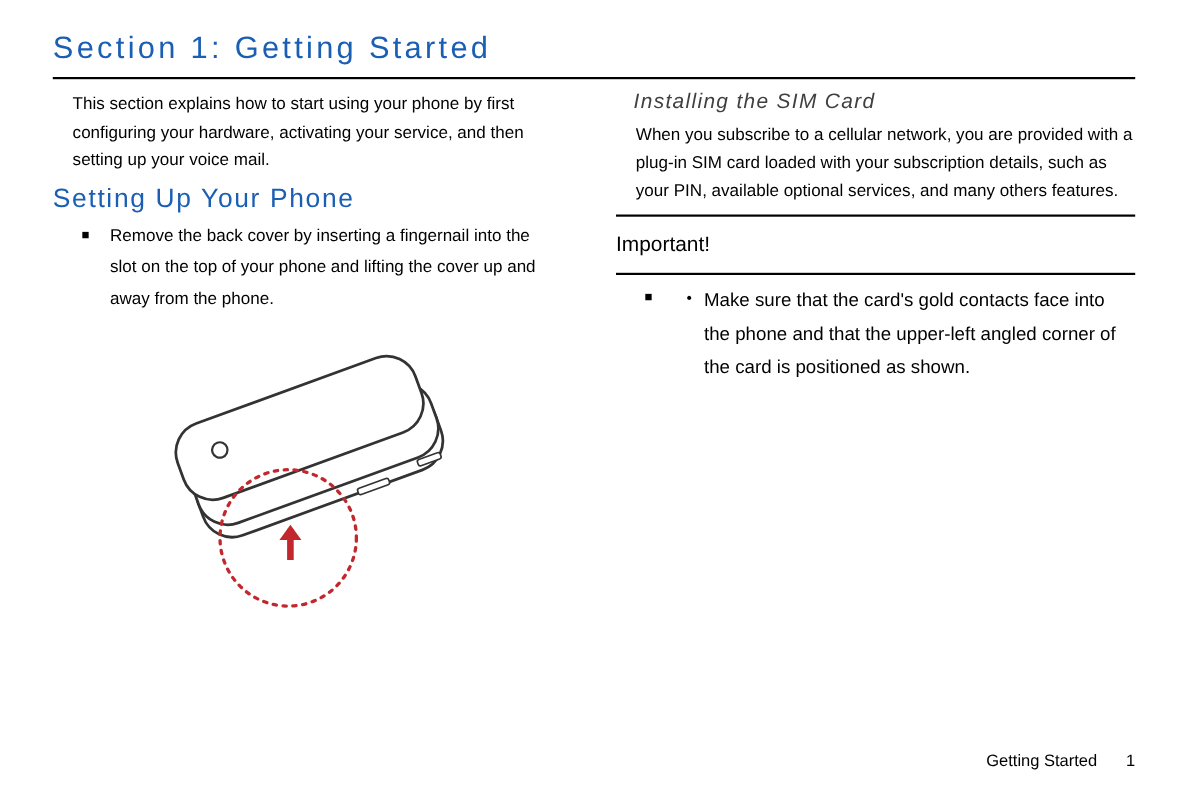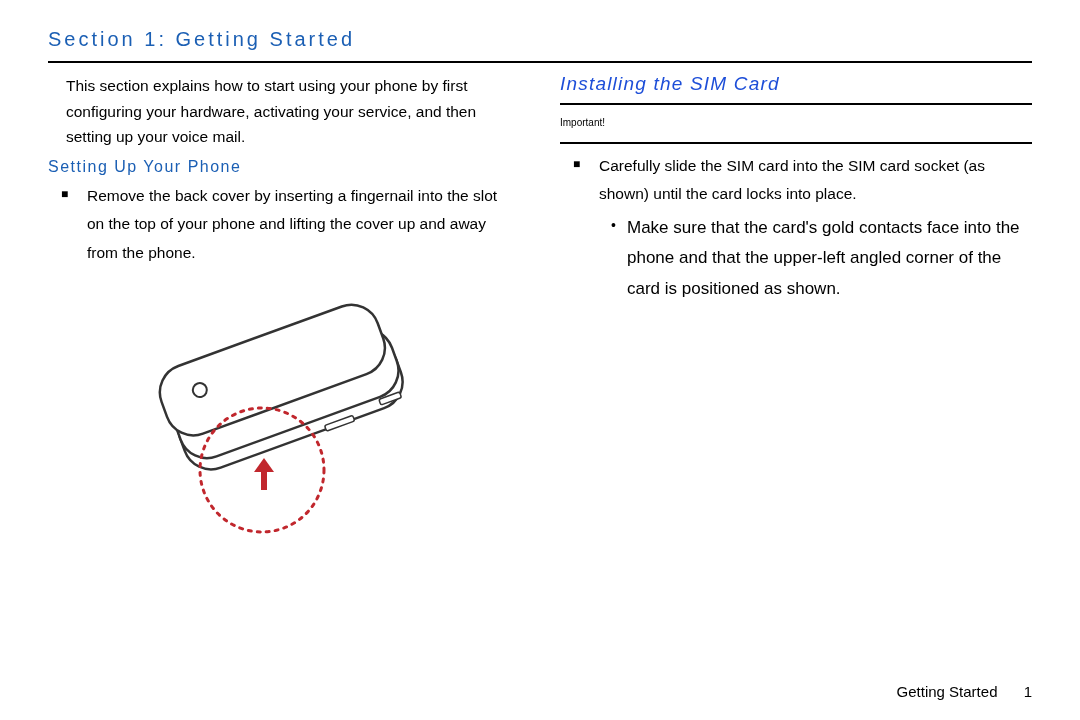--- a/index.html
+++ b/index.html
@@ -4,21 +4,21 @@
 <style>
   * { box-sizing: border-box; margin: 0; padding: 0; }
   html, body { width: 1080px; height: 720px; background: #fff; font-family: Arial, Helvetica, sans-serif; color: #000; }
   .page {
     position: relative;
     width: 1080px;
     height: 720px;
     padding: 28px 48px 28px 48px;
   }
   .page-title {
-    font-size: 20px;
+    font-size: 28px;
     font-weight: 400;
     color: #1b5fb4;
     letter-spacing: 3px;
     padding-bottom: 6px;
   }
   .rule-heavy {
     border: none;
     border-top: 2px solid #000;
     margin: 4px 0 10px 0;
   }
@@ -35,45 +35,45 @@
   .col {
     flex: 1 1 0;
     min-width: 0;
   }
   .body-text {
     font-size: 15.5px;
     line-height: 1.65;
   }
   .intro { margin-bottom: 8px; }
   .h2 {
-    font-size: 16px;
+    font-size: 24px;
     color: #1b5fb4;
     letter-spacing: 1.5px;
     font-weight: 400;
     margin: 6px 0 4px 0;
   }
   .h3 {
     font-size: 19px;
-    color: #1d4ed8;
+    color: #404040;
     letter-spacing: 1.2px;
     font-style: italic;
     font-weight: 400;
-    margin: 0 0 6px 0;
+    margin: 0 0 6px 16px;
   }
   .para { margin: 2px 0 6px 0; }
   .indent {
     padding-left: 18px;
   }
   ul.square {
     list-style: none;
     padding-left: 36px;
   }
   ul.square > li {
     position: relative;
-    margin: 6px 3px;
+    margin: 6px 16px;
     line-height: 1.85;
   }
   ul.square > li::before {
     content: "■";
     position: absolute;
     left: -26px;
     top: 1px;
     font-size: 12px;
   }
   ul.dot {
@@ -89,21 +89,21 @@
   ul.dot > li::before {
     content: "•";
     position: absolute;
     left: -16px;
     top: 0;
     font-size: 14px;
   }
   .important-block {
     display: flex;
     gap: 6px;
-    font-size: 10px;
+    font-size: 19px;
     line-height: 1.65;
     padding: 2px 0;
   }
   .important-label { white-space: nowrap; }
   .important-body { flex: 1; }
   .figure {
     width: 100%;
     display: flex;
     justify-content: center;
     margin-top: 14px;
@@ -157,32 +157,32 @@
             <path d="M150 208 L150 180" stroke="#c1272d" stroke-width="6" fill="none"></path>
             <path d="M140 190 L150 176 L160 190 Z" fill="#c1272d"></path>
           </g>
         </svg>
       </div>
     </div>
 
     <div class="col">
       <h3 class="h3">Installing the SIM Card</h3>
 
+      <p class="body-text para indent">When you subscribe to a cellular network, you are provided with a plug-in SIM card loaded with your subscription details, such as your PIN, available optional services, and many others features.</p>
 
       <hr class="rule-heavy-short">
 
       <div class="important-block">
         <div class="important-label">Important!</div>
       </div>
 
       <hr class="rule-heavy-short">
 
       <ul class="square body-text">
         <li>
-          <span>Carefully slide the SIM card into the SIM card socket (as shown) until the card locks into place.</span>
           <ul class="dot">
             <li>Make sure that the card's gold contacts face into the phone and that the upper-left angled corner of the card is positioned as shown.</li>
           </ul>
         </li>
       </ul>
     </div>
 
   </div>
 
   <div class="footer">

